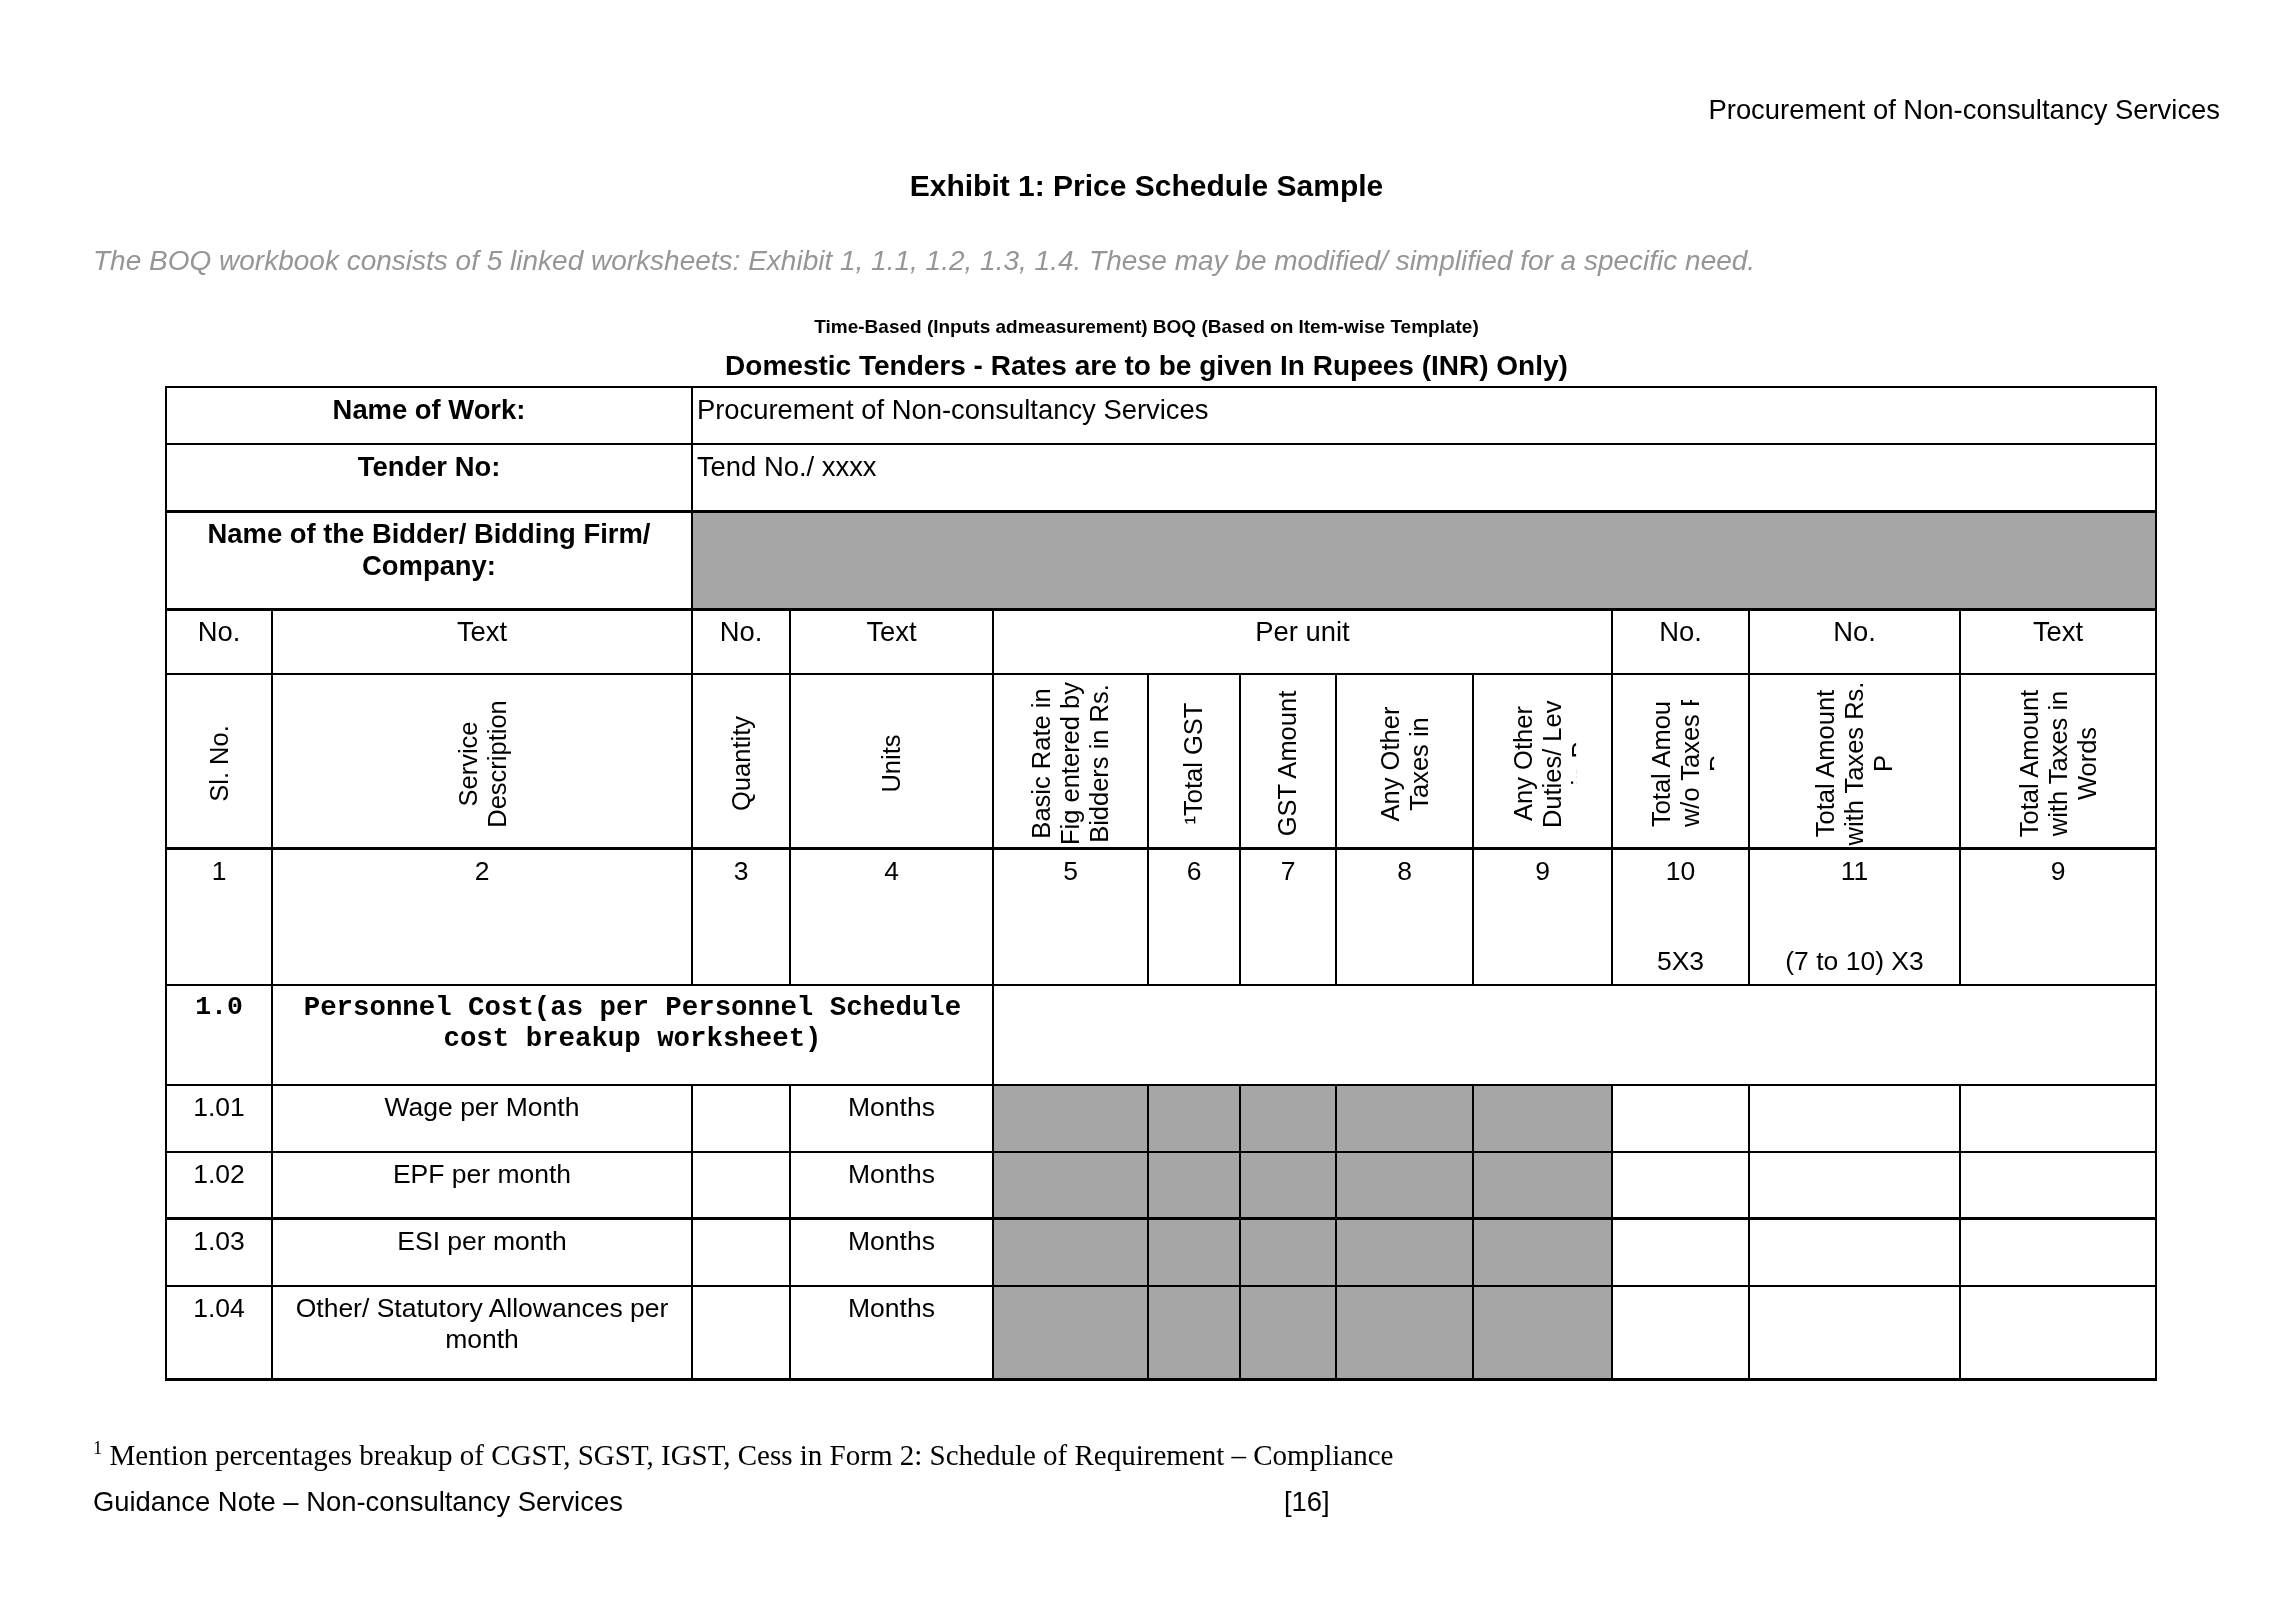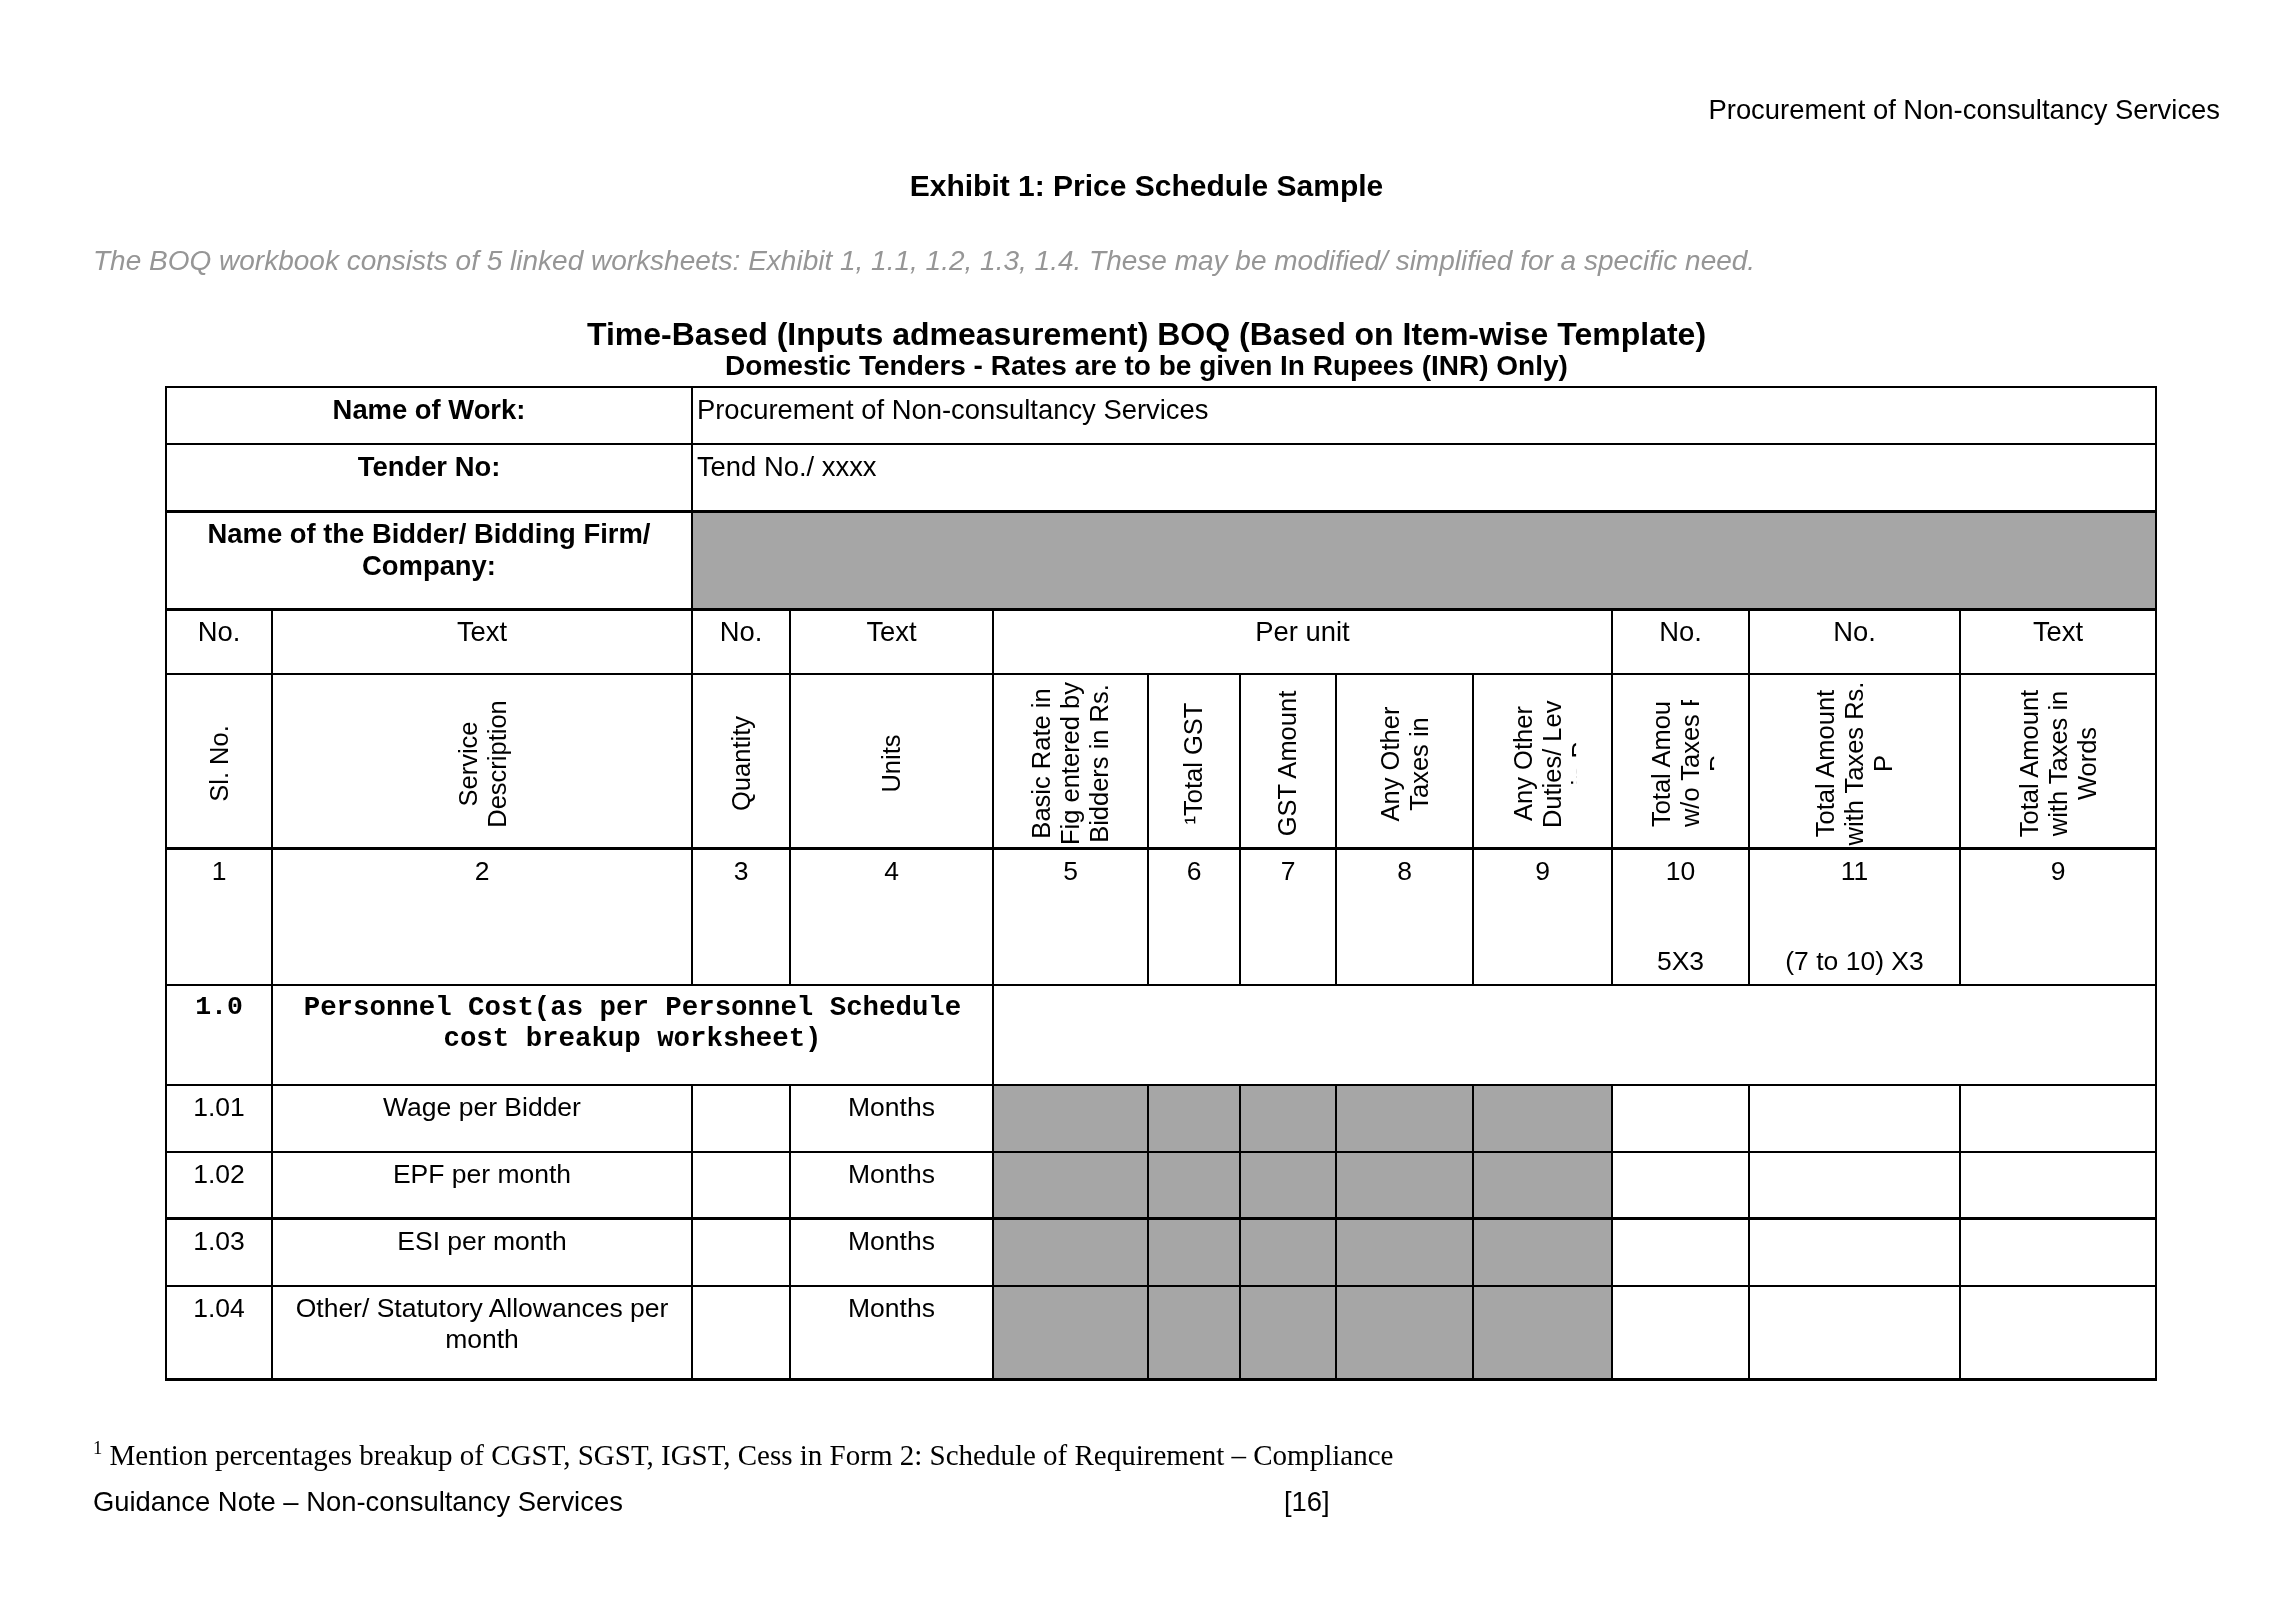--- a/index.html
+++ b/index.html
@@ -3,21 +3,21 @@
 <meta charset="utf-8">
 <style>
   html,body { margin:0; padding:0; background:#ffffff; }
   .page {
     position:relative; width:2293px; height:1621px; background:#ffffff;
     font-family:"Liberation Sans", sans-serif; color:#000; overflow:hidden;
   }
   .hdr-right { position:absolute; top:94px; right:73px; font-size:27.4px; }
   .doc-title { position:absolute; top:169px; left:0; width:100%; text-align:center; font-size:30px; font-weight:bold; }
   .subtitle  { position:absolute; top:245px; left:93px; width:2107px; font-size:28px; font-style:italic; color:#969696; }
-  .boq-h1 { position:absolute; top:316px; left:0; width:100%; text-align:center; font-size:32px; font-weight:bold; }
+  .boq-h1 { position:absolute; top:316px; left:0; width:100%; text-align:center; font-size:19px; font-weight:bold; }
   .boq-h2 { position:absolute; top:350px; left:0; width:100%; text-align:center; font-size:28px; font-weight:bold; }
 
   table.boq {
     position:absolute; left:165px; top:386px; width:1990px;
     border-collapse:collapse; table-layout:fixed;
     font-size:26.5px;
   }
   table.boq td {
     border:2px solid #000; vertical-align:top; padding:5.9px 3.9px 0 3.9px;
     overflow:hidden; word-wrap:break-word;
@@ -228,21 +228,21 @@
     </tr>
 
     <tr style="height:92px">
       <td class="body-sl bold seccell">1.0</td>
       <td colspan="3" class="desc bold" style="font-size:27.4px">Personnel Cost(as per Personnel Schedule cost breakup worksheet)</td>
       <td colspan="8"></td>
     </tr>
 
     <tr style="height:67px">
       <td class="body-sl">1.01</td>
-      <td class="desc">Wage per Bidder</td>
+      <td class="desc">Wage per Month</td>
       <td></td>
       <td class="units">Months</td>
       <td class="shaded"></td>
       <td class="shaded"></td>
       <td class="shaded"></td>
       <td class="shaded"></td>
       <td class="shaded"></td>
       <td></td>
       <td></td>
       <td></td>

